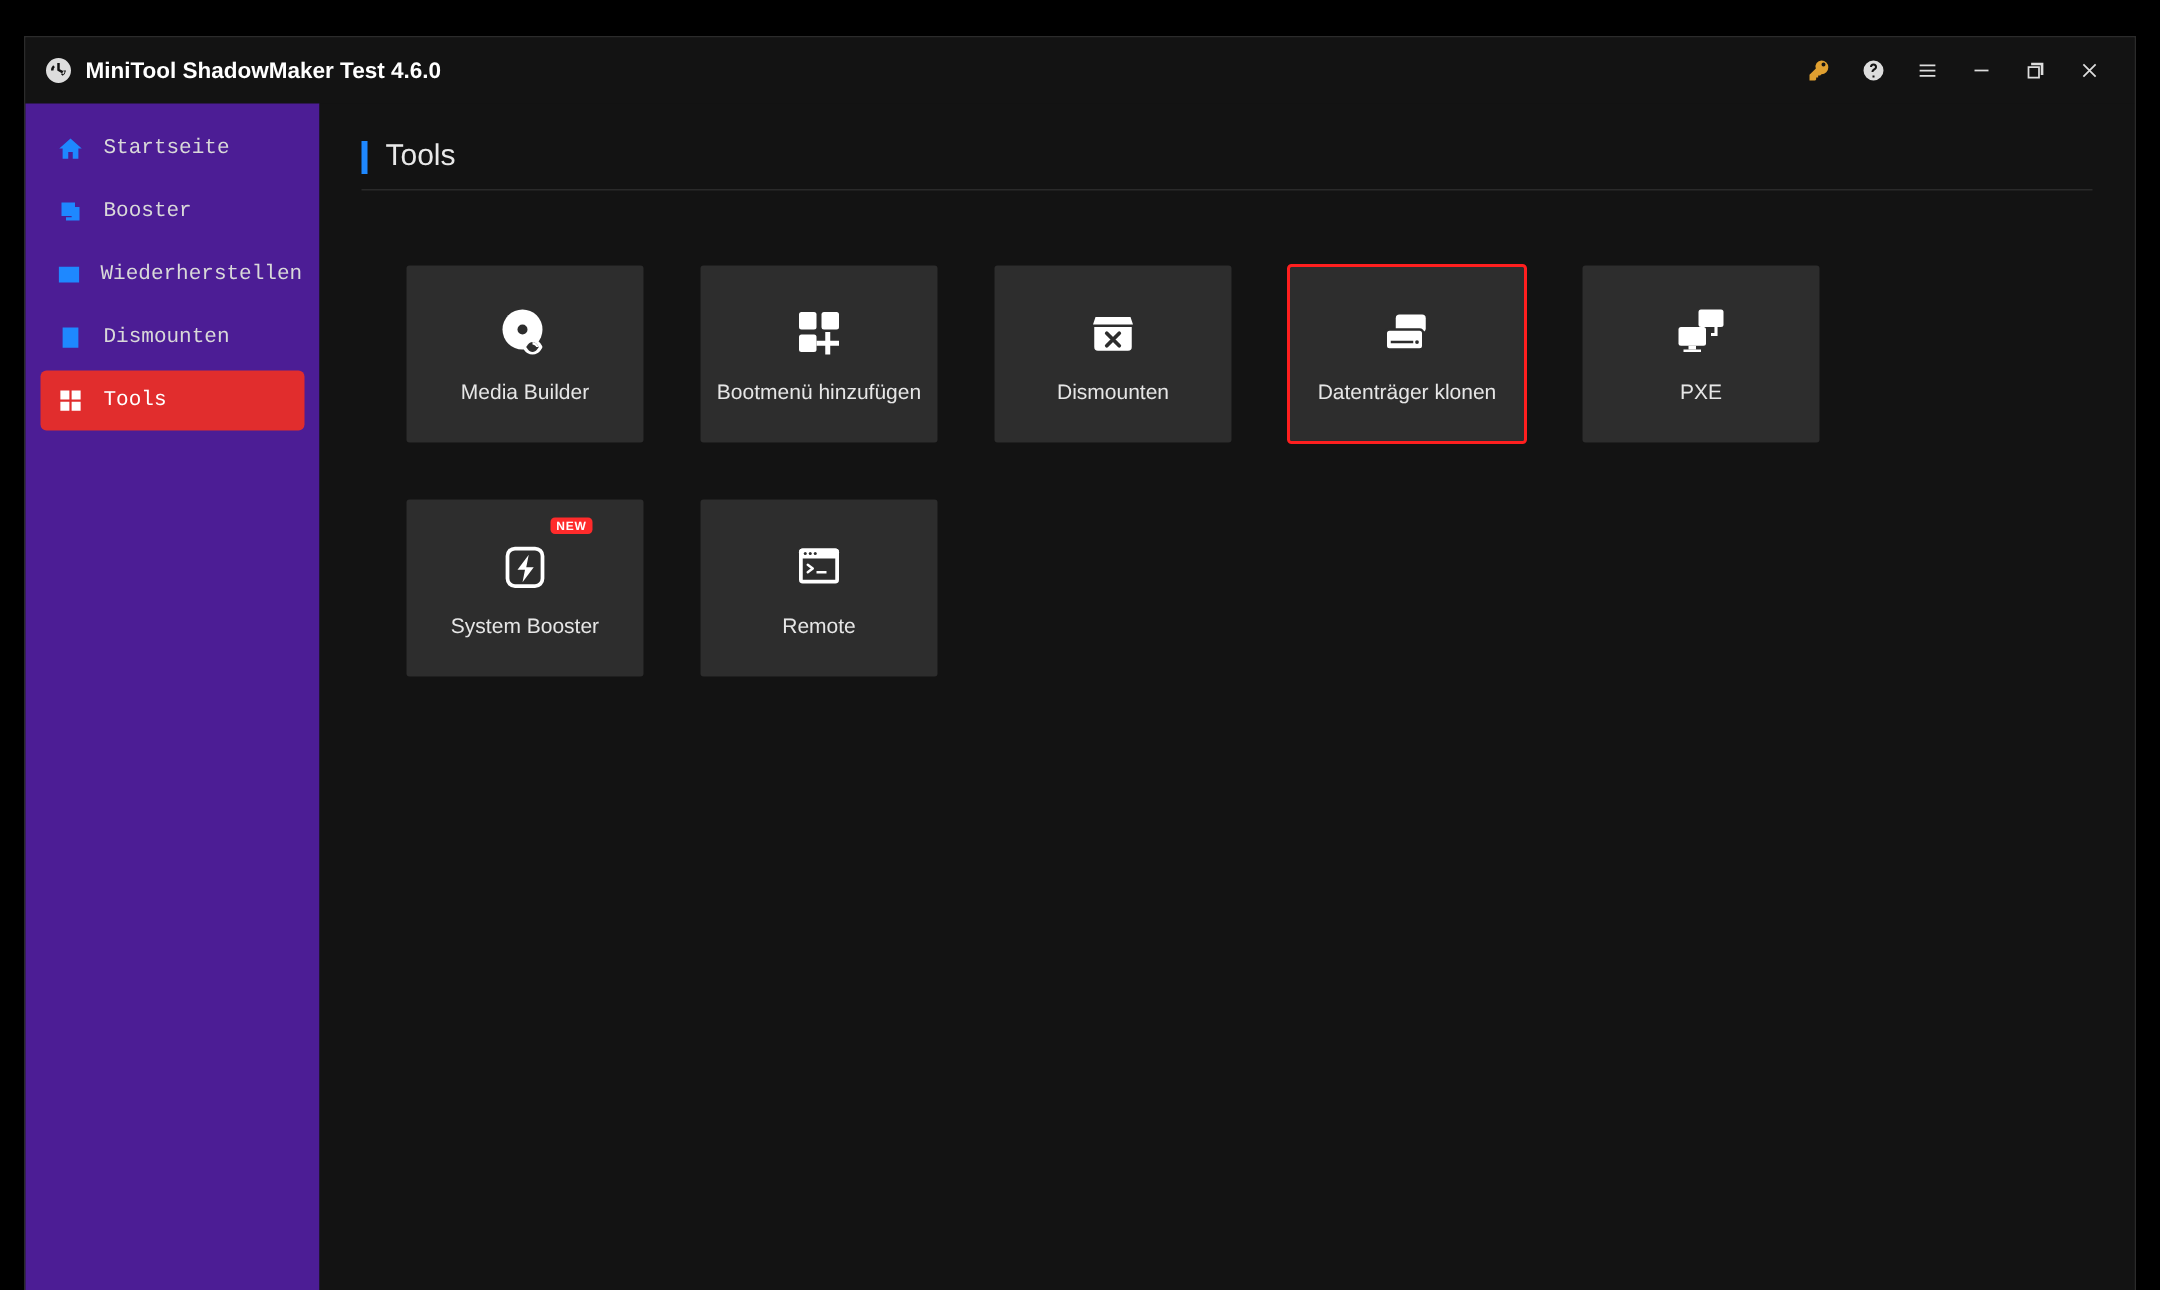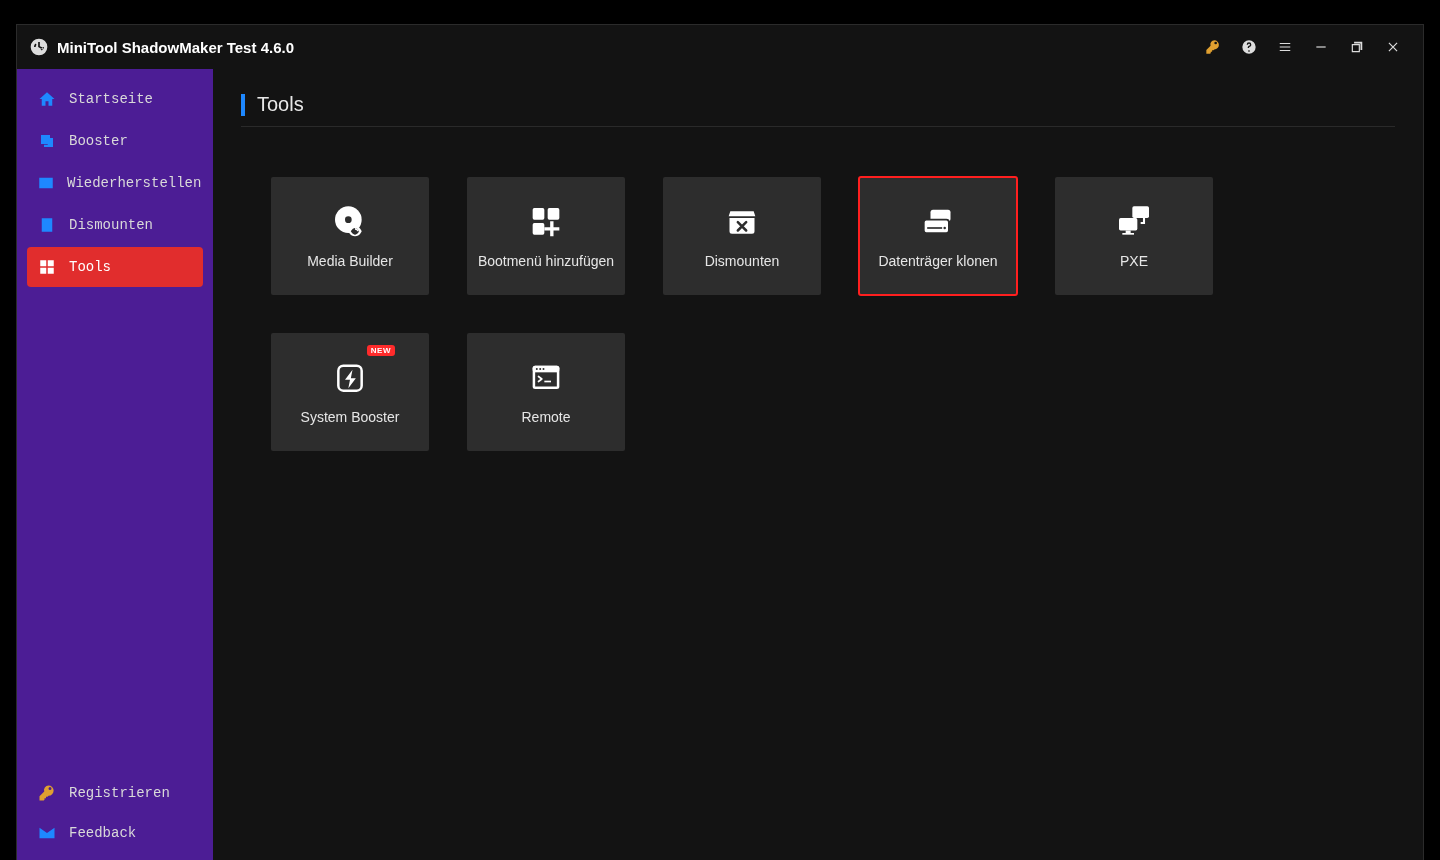--- a/index.html
+++ b/index.html
@@ -115,38 +115,20 @@
         <div class="navitem active">
           <span class="nicon" style="color:#fff">
               <svg viewBox="0 0 24 24">
                 <path d="M3 3h8v8H3zM13 3h8v8h-8zM3 13h8v8H3zM13 13h8v8h-8z"></path>
               </svg>
             </span>
           <span>Tools</span>
         </div>
       </div>
       <div class="spacer"></div>
-      <div class="bottomnav">
-        <div class="navitem">
-          <span class="nicon" style="color:#e0a030">
-              <svg viewBox="0 0 24 24">
-                <path d="M14 2a6 6 0 0 0-5.65 8L2 16.34V22h5.66l1-1v-2h2v-2h2l1.35-1.35A6 6 0 1 0 14 2zm2 6a2 2 0 1 1 0-4 2 2 0 0 1 0 4z"></path>
-              </svg>
-            </span>
-          <span>Registrieren</span>
-        </div>
-        <div class="navitem">
-          <span class="nicon" style="color:#1e88ff">
-              <svg viewBox="0 0 24 24">
-                <path d="M2 5h20v14H2zM2 5l10 7 10-7"></path>
-              </svg>
-            </span>
-          <span>Feedback</span>
-        </div>
-      </div>
     </div>
 
     <div class="content">
       <div class="page-header">
         <span class="bar"></span>
         <span class="ptitle">Tools</span>
       </div>
 
       <div class="tiles">
 

